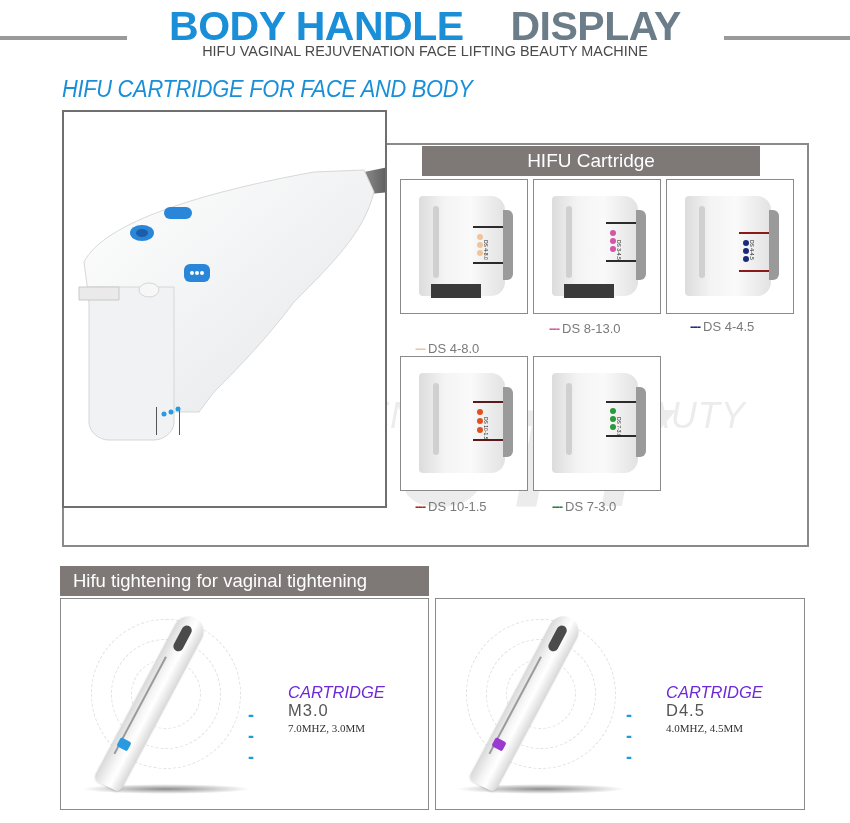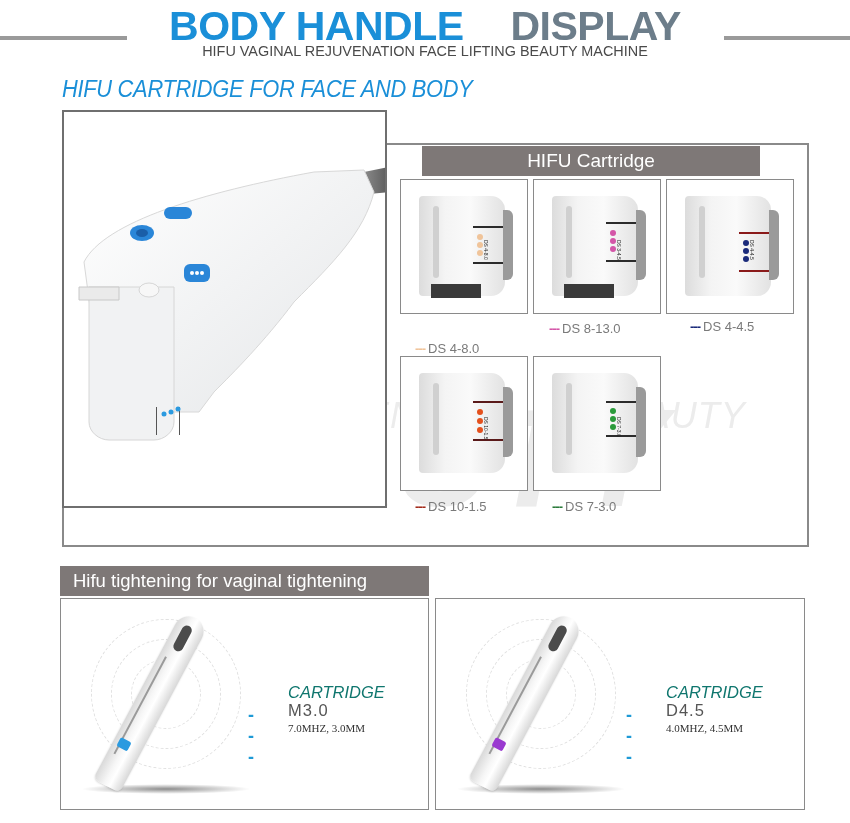--- a/index.html
+++ b/index.html
@@ -61,21 +61,21 @@
            background: linear-gradient(90deg, #d9d9d9, #f6f6f6 40%, #ffffff 60%, #d8d8d8);
            transform: rotate(28deg); transform-origin: center; box-shadow: 0 1px 2px rgba(0,0,0,0.15); }
   .probe-window { position: absolute; left: 8px; top: 10px; width: 10px; height: 28px; background: #4b4b4b; border-radius: 5px; }
   .probe-scale { position: absolute; left: 6px; top: 48px; width: 2px; height: 110px; background: #9a9a9a; }
   .probe-chip { position: absolute; left: 5px; top: 140px; width: 12px; height: 10px; border-radius: 2px; }
   .probe-shadow { position: absolute; height: 10px; border-radius: 50%;
                   background: radial-gradient(ellipse at center, rgba(0,0,0,0.45) 0%, rgba(0,0,0,0) 70%); }
 
   .spec { position: absolute; }
   .spec .dashes { position: absolute; left: 0; top: 22px; font-size: 18px; font-weight: bold; color: #1e9ad6; letter-spacing: 1px; }
-  .spec .label { position: absolute; left: 40px; top: 0; font-size: 16.5px; font-style: italic; color: #0f766e; white-space: nowrap; }
+  .spec .label { position: absolute; left: 40px; top: 0; font-size: 16.5px; font-style: italic; color: #6d28d9; white-space: nowrap; }
   .spec .model { position: absolute; left: 40px; top: 18px; font-size: 16.5px; color: #555; letter-spacing: 1px; white-space: nowrap; }
   .spec .detail { position: absolute; left: 40px; top: 39px; font-size: 11px; font-family: "Liberation Serif", serif; color: #333; white-space: nowrap; }
 </style>
 </head>
 <body>
 
 <div class="rule left"></div>
 <div class="rule right"></div>
 
 <div class="title">

